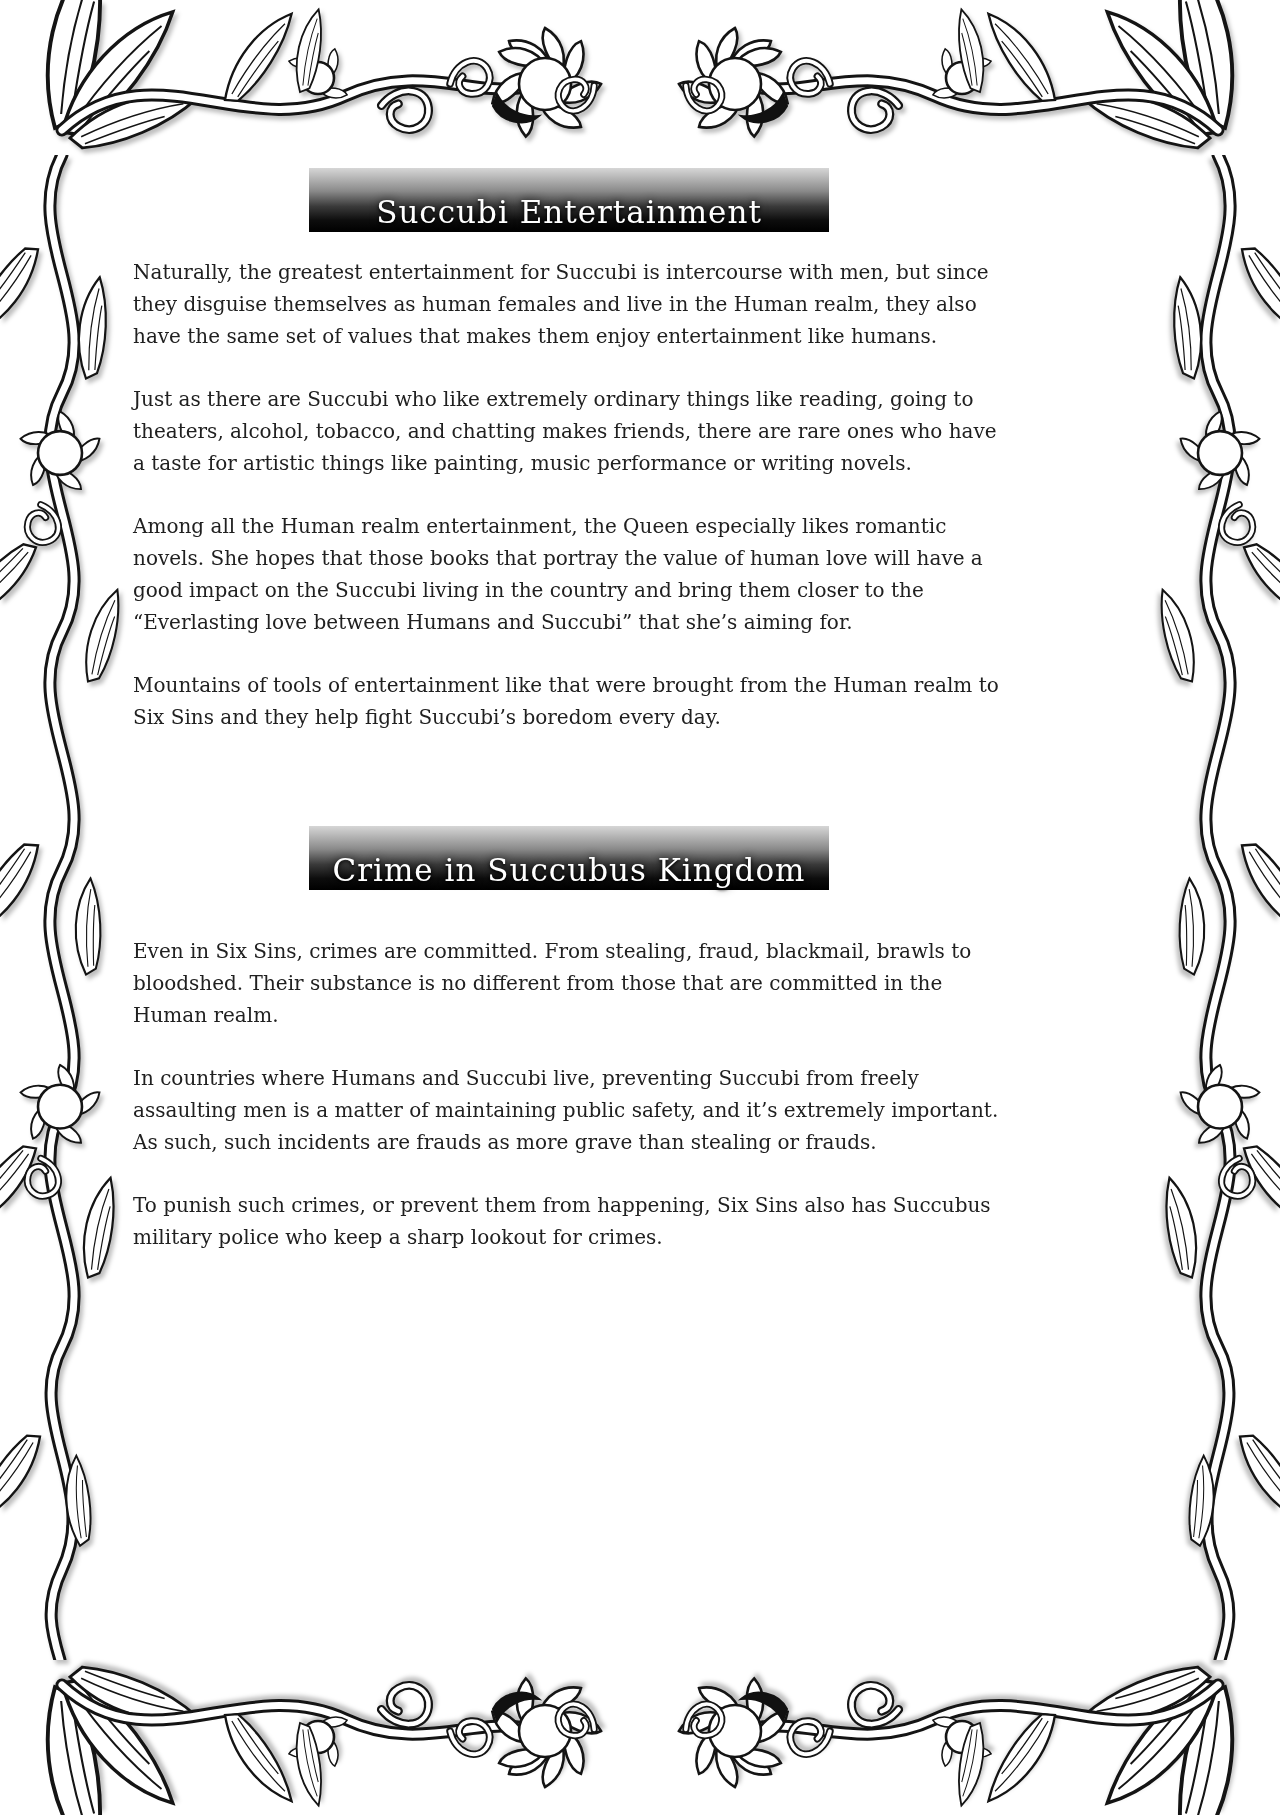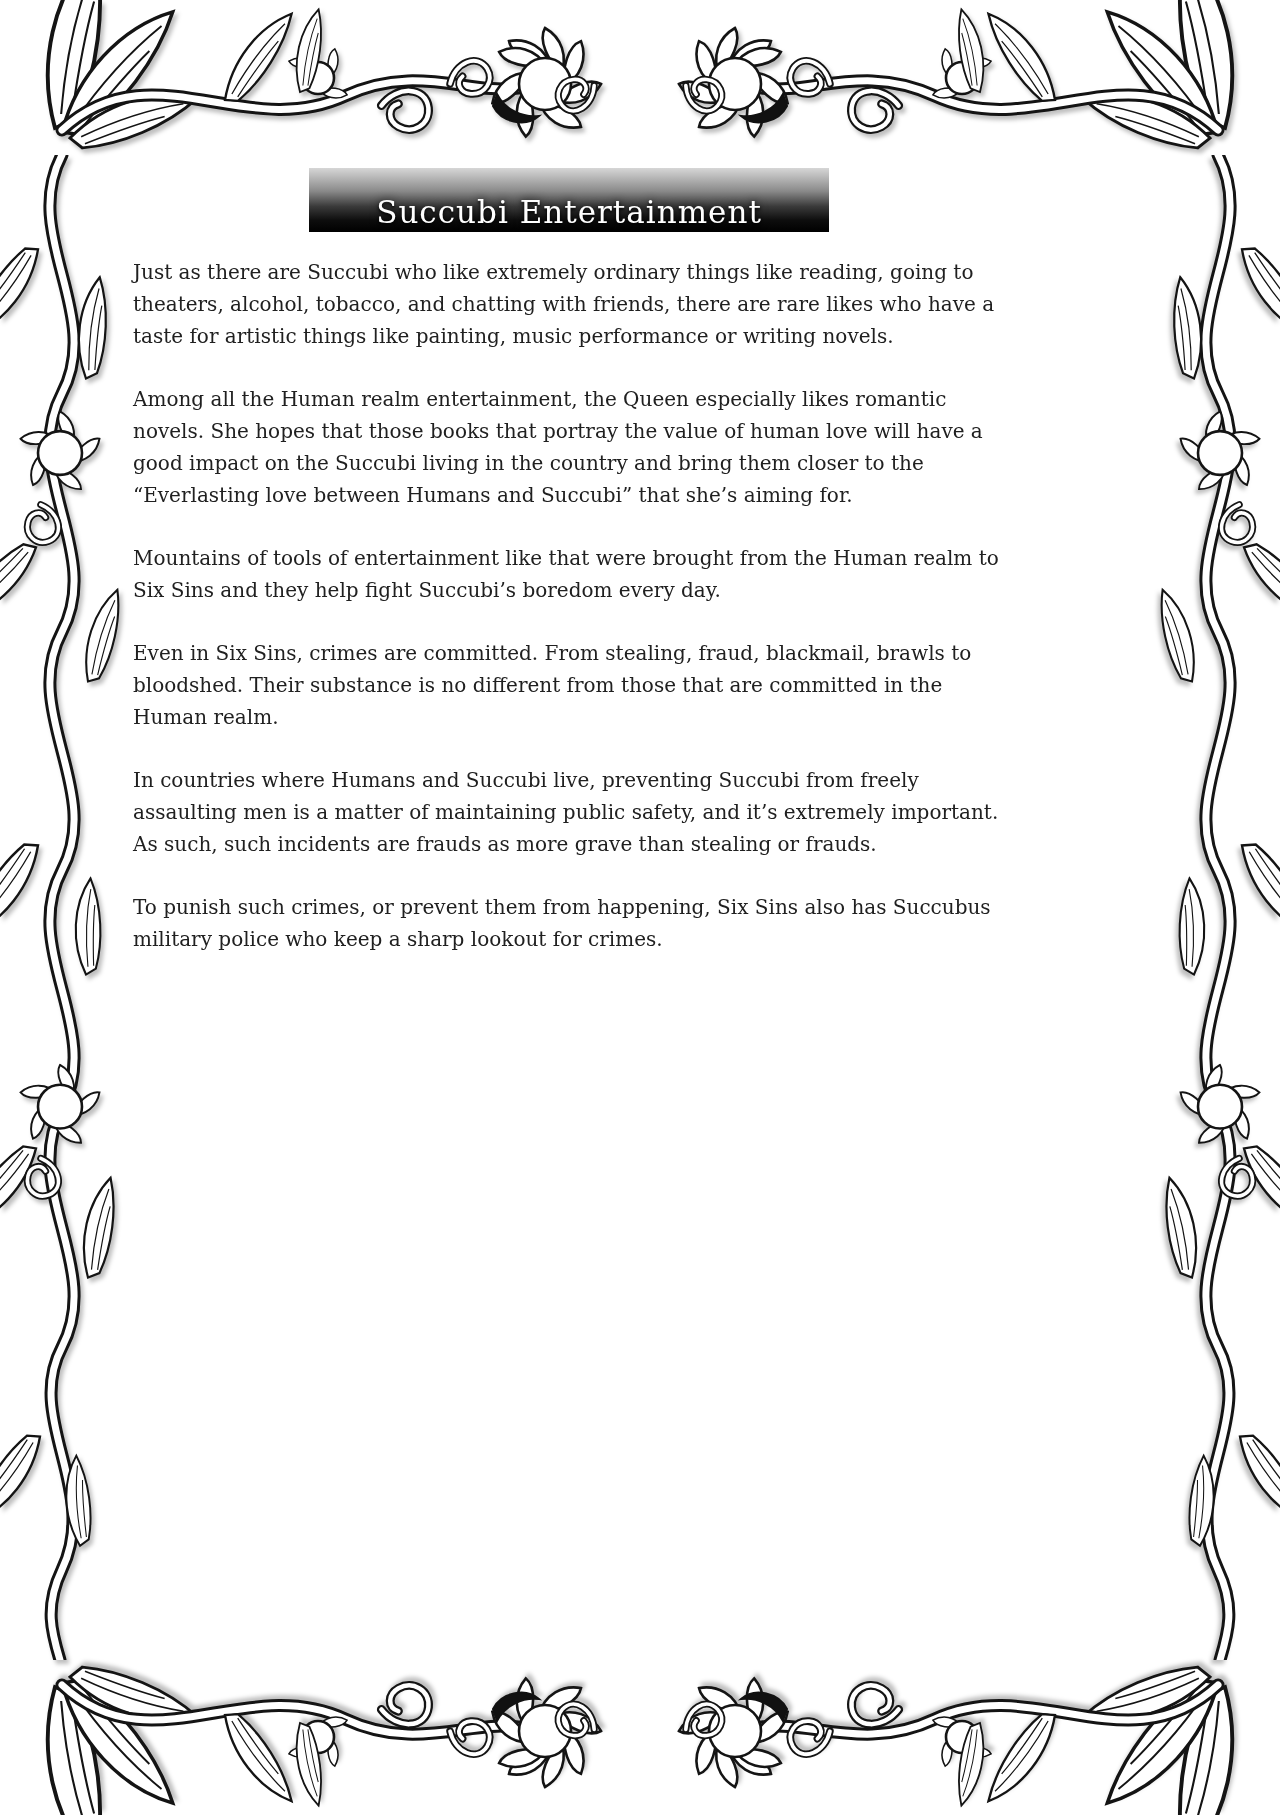--- a/index.html
+++ b/index.html
@@ -133,22 +133,26 @@
     </svg>
   <svg class="orn border-right" viewBox="0 0 120 1515" preserveAspectRatio="none">
       <use href="#g-side"></use>
     </svg>
 
   <main class="content">
 
     <header class="banner">
       <h1>Succubi Entertainment</h1>
     </header>
-    <p>Just as there are Succubi who like extremely ordinary things like reading, going to theaters, alcohol, tobacco, and chatting with friends, there are rare likes who have a taste for artistic things like painting, music performance or writing novels.</p>
+    <p>Naturally, the greatest entertainment for Succubi is intercourse with men, but since they disguise themselves as human females and live in the Human realm, they also have the same set of values that makes them enjoy entertainment like humans.</p>
+    <p>Just as there are Succubi who like extremely ordinary things like reading, going to theaters, alcohol, tobacco, and chatting makes friends, there are rare ones who have a taste for artistic things like painting, music performance or writing novels.</p>
     <p>Among all the Human realm entertainment, the Queen especially likes romantic novels. She hopes that those books that portray the value of human love will have a good impact on the Succubi living in the country and bring them closer to the “Everlasting love between Humans and Succubi” that she’s aiming for.</p>
     <p>Mountains of tools of entertainment like that were brought from the Human realm to Six Sins and they help fight Succubi’s boredom every day.</p>
 
+    <header class="banner gap-lg">
+      <h1>Crime in Succubus Kingdom</h1>
+    </header>
     <p>Even in Six Sins, crimes are committed. From stealing, fraud, blackmail, brawls to bloodshed. Their substance is no different from those that are committed in the Human realm.</p>
     <p>In countries where Humans and Succubi live, preventing Succubi from freely assaulting men is a matter of maintaining public safety, and it’s extremely important. As such, such incidents are frauds as more grave than stealing or frauds.</p>
     <p>To punish such crimes, or prevent them from happening, Six Sins also has Succubus military police who keep a sharp lookout for crimes.</p>
 
   </main>
 </div>
 
 </body></html>

